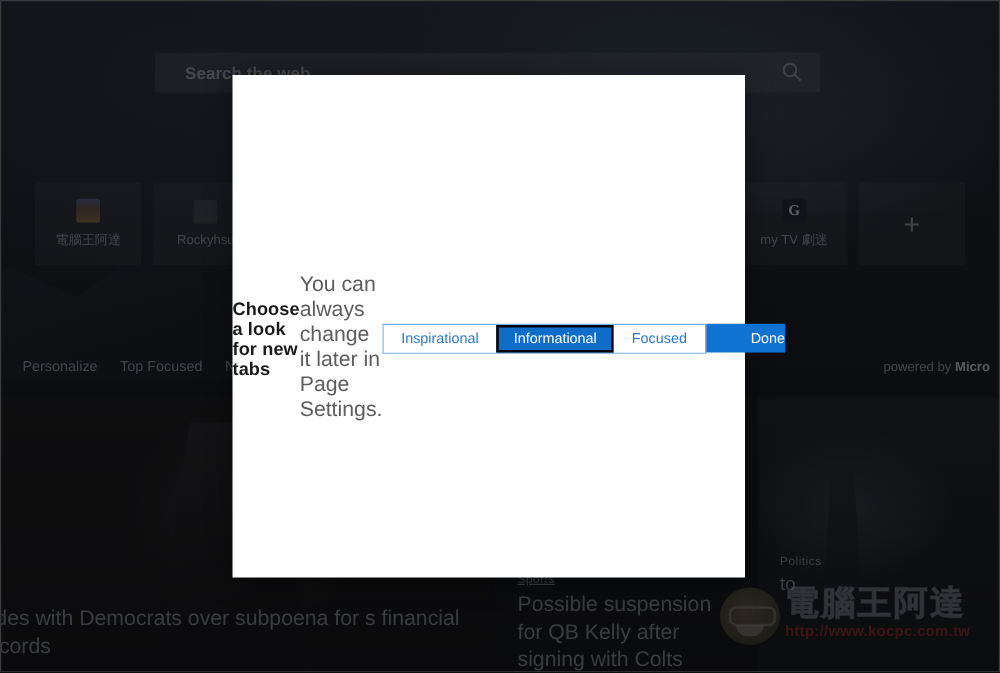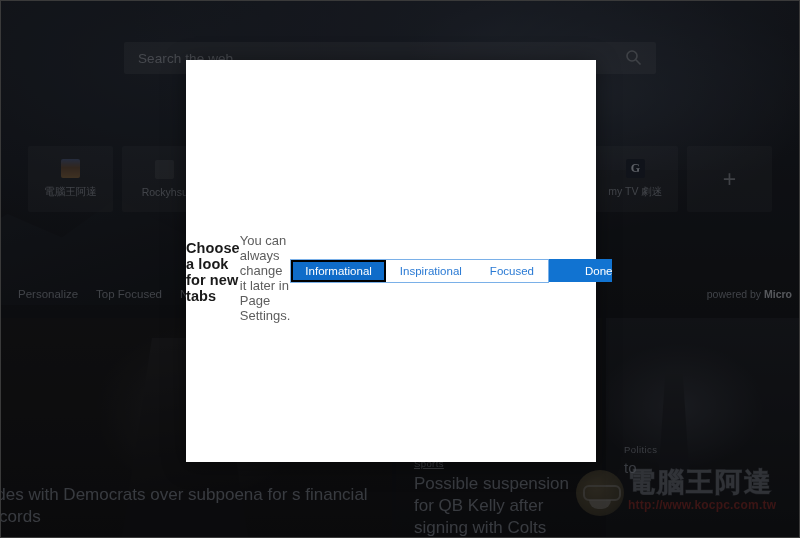--- a/index.html
+++ b/index.html
@@ -39,21 +39,21 @@
   }
 
   
   #bg-search {
     position:absolute; left:124px; top:42px; width:532px; height:32px;
     background:rgba(255,255,255,.09);
     border-radius:2px;
     display:flex; align-items:center;
   }
   #bg-search .ph {
-    margin-left:14px; font-size:13.5px; color:#9ba1ab; letter-spacing:.1px;
+    margin-left:24px; font-size:13.5px; color:#9ba1ab; letter-spacing:.1px;font-weight:bold;
   }
   #bg-search .mag {
     position:absolute; right:14px; top:7px; width:17px; height:17px; opacity:.62;
   }
   #bg-search .mag circle, #bg-search .mag line { stroke:#b7bcc4; fill:none; stroke-width:1.6; }
 
   
   #bg-tiles {
     position:absolute; left:28px; top:146px; width:744px; height:66px;
     display:flex; gap:9px;
@@ -182,21 +182,21 @@
     position:absolute; left:186px; top:60px; width:410px; height:402px;
     background:#ffffff;
     box-shadow:0 3px 22px rgba(0,0,0,.45);
     display:flex; flex-direction:row; align-items:center;
   }
   #modal .title {
     margin-top:22px; font-size:14.5px; font-weight:700; color:#1a1a1a;
     letter-spacing:.1px;
   }
   #modal .subtitle {
-    margin-top:33px; font-size:13px; color:#5d5d5d;
+    margin-top:33px; font-size:17px; color:#5d5d5d;
   }
 
   
   #preview {
     position:relative; margin-top:19px;
     width:374px; height:190px; overflow:hidden;
     background:#f2f2f2;
   }
   .pv-tabstrip {
     position:relative; height:18px; background:#d8d8d8;
@@ -439,22 +439,22 @@
                 <span class="r1"></span>
                 <span class="r2"></span>
             </div>
             <div class="pv-card-b"></div>
           </div>
         </div>
       </div>
     </div>
 
     <div id="segmented">
+      <div class="seg">Inspirational</div>
       <div class="seg active">Informational</div>
-      <div class="seg">Inspirational</div>
       <div class="seg">Focused</div>
     </div>
 
     <div id="divider"></div>
 
     <button id="done-btn">Done</button>
   </div>
 
   <div id="window-border"></div>
 </div>

